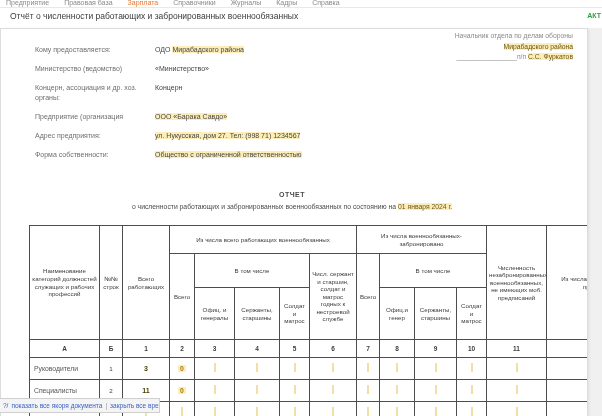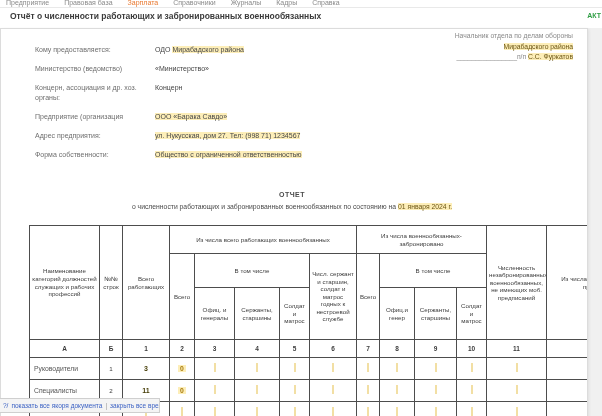--- a/index.html
+++ b/index.html
@@ -8,21 +8,21 @@
 
   
   .menubar { position:absolute; top:0; left:0; right:0; height:8px; background:#fff;
     border-bottom:1px solid #e9e9e9; overflow:hidden; z-index:5; }
   .menubar .inner { display:flex; gap:15px; padding-left:6px; }
   .menu-item { font-size:7px; color:#8a8a8a; line-height:11px; transform:translateY(-3px);
     white-space:nowrap; padding-bottom:4px; }
   .menu-item.active { color:#e8772e; border-bottom:2px solid #e8772e; }
 
   
-  .page-title { position:absolute; top:11px; left:10px; font-size:8.5px; font-weight:bold;
+  .page-title { position:absolute; top:11px; left:10px; font-size:8.5px; font-weight:normal;
     color:#3b3b3b; z-index:5; }
   .corner-link { position:absolute; top:12px; right:1px; font-size:7px; font-weight:bold;
     color:#2f9e44; z-index:6; white-space:nowrap; }
 
   
   .content-bg { position:absolute; top:28px; left:0; right:0; bottom:0; background:#f0f0f0; }
   .card { position:absolute; top:28px; left:0; width:588px; height:600px; background:#fff;
     border:1px solid #dcdcdc; box-shadow:1px 1px 3px rgba(0,0,0,0.07); overflow:hidden; }
 
   

